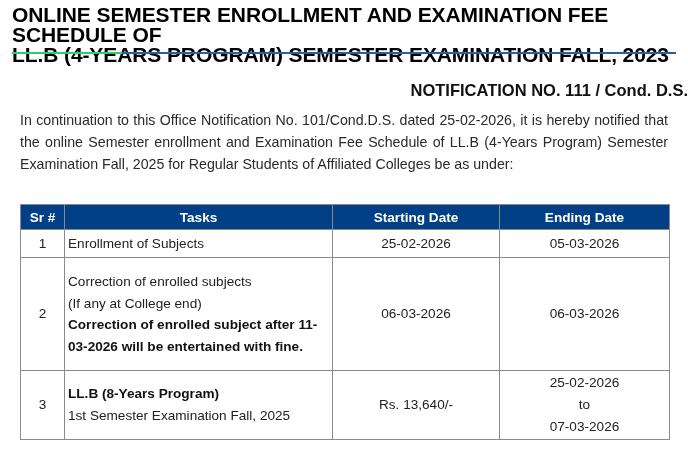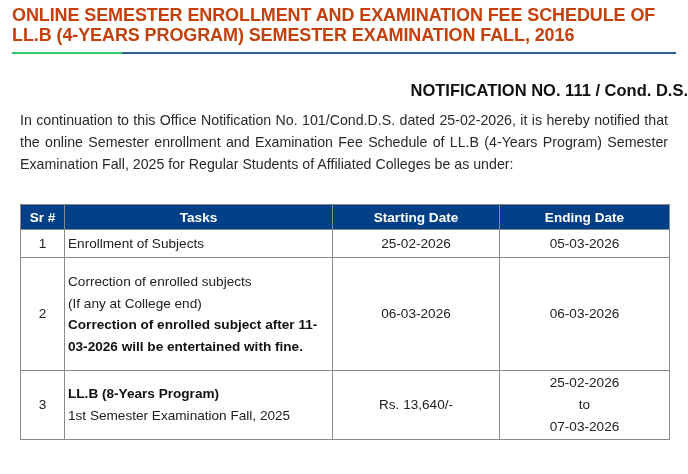--- a/index.html
+++ b/index.html
@@ -15,23 +15,23 @@
     font-family: "DejaVu Sans", sans-serif;
     color: #222222;
   }
   .page-heading {
     position: absolute;
     left: 12px;
     top: 5px;
     width: 670px;
     font-family: "Liberation Sans", sans-serif;
     font-weight: bold;
-    font-size: 18px;
+    font-size: 21px;
     line-height: 20px;
-    color: #c2410c;
+    color: #000000;
     letter-spacing: -0.1px;
   }
   .heading-rule {
     position: absolute;
     left: 12px;
     top: 52px;
     width: 664px;
     height: 2px;
     background: #2f5f98;
   }
@@ -99,21 +99,21 @@
   .row2 td { height: 112px; line-height: 21.5px; }
   .row3 td { height: 68px; line-height: 22px; }
   .bold { font-weight: bold; color: #111; }
   .line { display: block; }
 </style>
 </head>
 <body>
 
 <div class="page-heading">
   <span class="line">ONLINE SEMESTER ENROLLMENT AND EXAMINATION FEE SCHEDULE OF</span>
-  <span class="line">LL.B (4-YEARS PROGRAM) SEMESTER EXAMINATION FALL, 2016</span>
+  <span class="line">LL.B (4-YEARS PROGRAM) SEMESTER EXAMINATION FALL, 2023</span>
 </div>
 
 <div class="heading-rule">
   <div class="accent"></div>
 </div>
 
 <div class="notification-title">NOTIFICATION NO. 111 / Cond. D.S.</div>
 
 <div class="intro">In continuation to this Office Notification No. 101/Cond.D.S. dated 25-02-2026, it is hereby notified that the online Semester enrollment and Examination Fee Schedule of LL.B (4-Years Program) Semester Examination Fall, 2025 for Regular Students of Affiliated Colleges be as under:</div>
 

